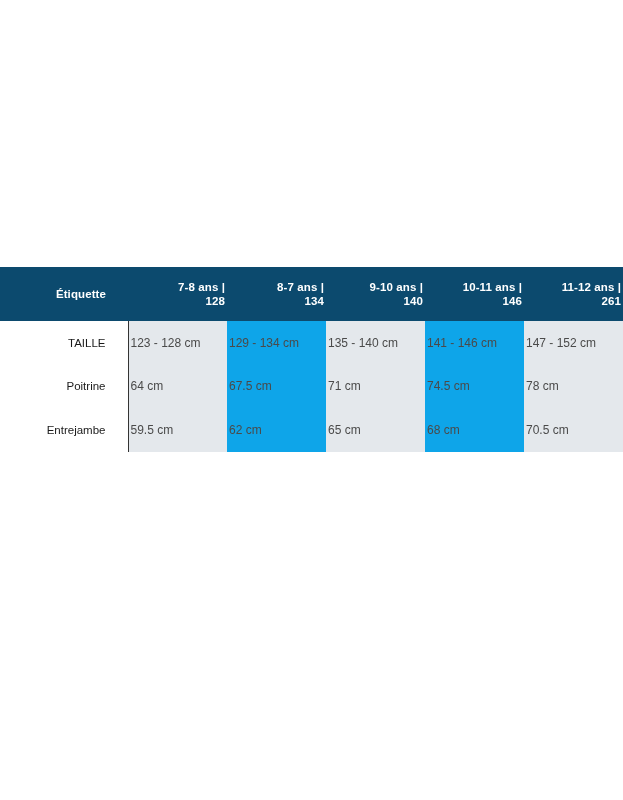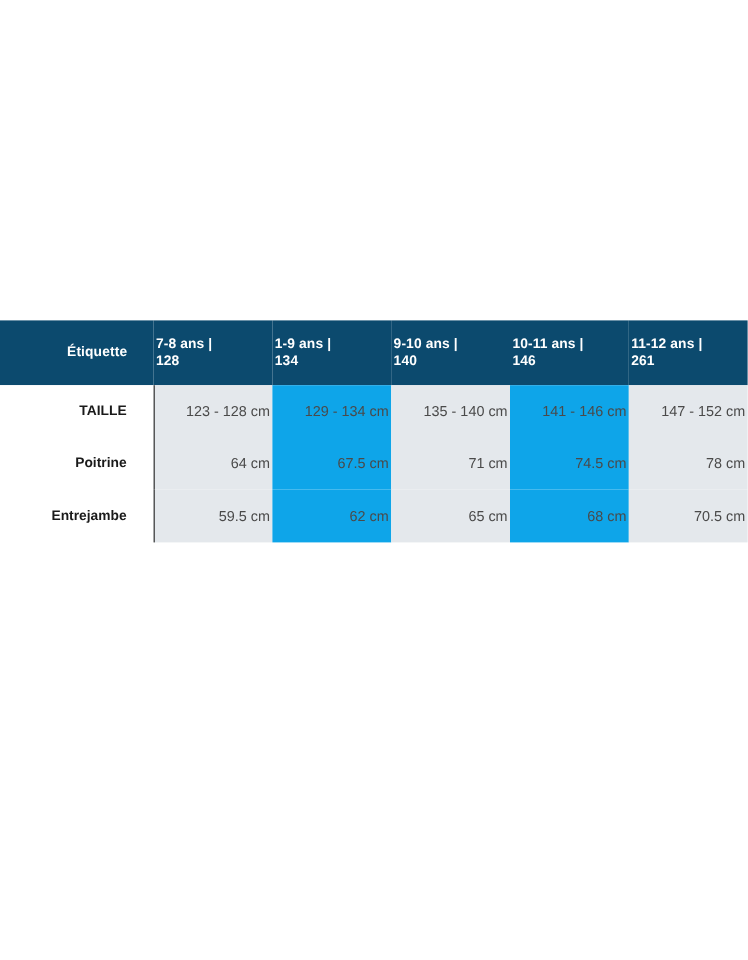--- a/index.html
+++ b/index.html
@@ -31,46 +31,46 @@
   table.size-chart thead tr {
     background: #0c4a6e;
     margin-left: 20px;
   }
   table.size-chart thead th {
     color: #ffffff;
     font-size: 11.5px;
     font-weight: bold;
     line-height: 14px;
     padding: 13px 2px;
-    text-align: left;
+    text-align: right;
     vertical-align: middle;
     letter-spacing: 0.1px;
   }
   table.size-chart thead th.label-head {
     width: 104px;
     text-align: right;
     padding-right: 22px;
   }
 
   
   table.size-chart tbody td {
     height: 43.5px;
     font-size: 12px;
     color: #4a4a4a;
-    text-align: right;
+    text-align: left;
     vertical-align: middle;
     padding: 0 2px;
     line-height: 14px;
   }
   table.size-chart tbody td.row-label {
     width: 104px;
     text-align: right;
     padding-right: 22px;
     color: #1a1a1a;
-    font-weight: bold;
+    font-weight: normal;
     font-size: 11.5px;
     background: #ffffff;
     border-right: 1.5px solid #333333;
   }
 
   
   table.size-chart tbody td.col-shade { background: #e4e8ec; }
   table.size-chart tbody td.col-plain { background: #0ea5e9; }
 
   .two-line { display: block; }
@@ -84,21 +84,21 @@
     <thead>
       <tr>
         <th class="label-head">Étiquette</th>
 
         <th>
           <span class="two-line">7-8 ans |</span>
           <span class="two-line">128</span>
         </th>
 
         <th>
-          <span class="two-line">1-9 ans |</span>
+          <span class="two-line">8-7 ans |</span>
           <span class="two-line">134</span>
         </th>
 
         <th>
           <span class="two-line">9-10 ans |</span>
           <span class="two-line">140</span>
         </th>
 
         <th>
           <span class="two-line">10-11 ans |</span>

